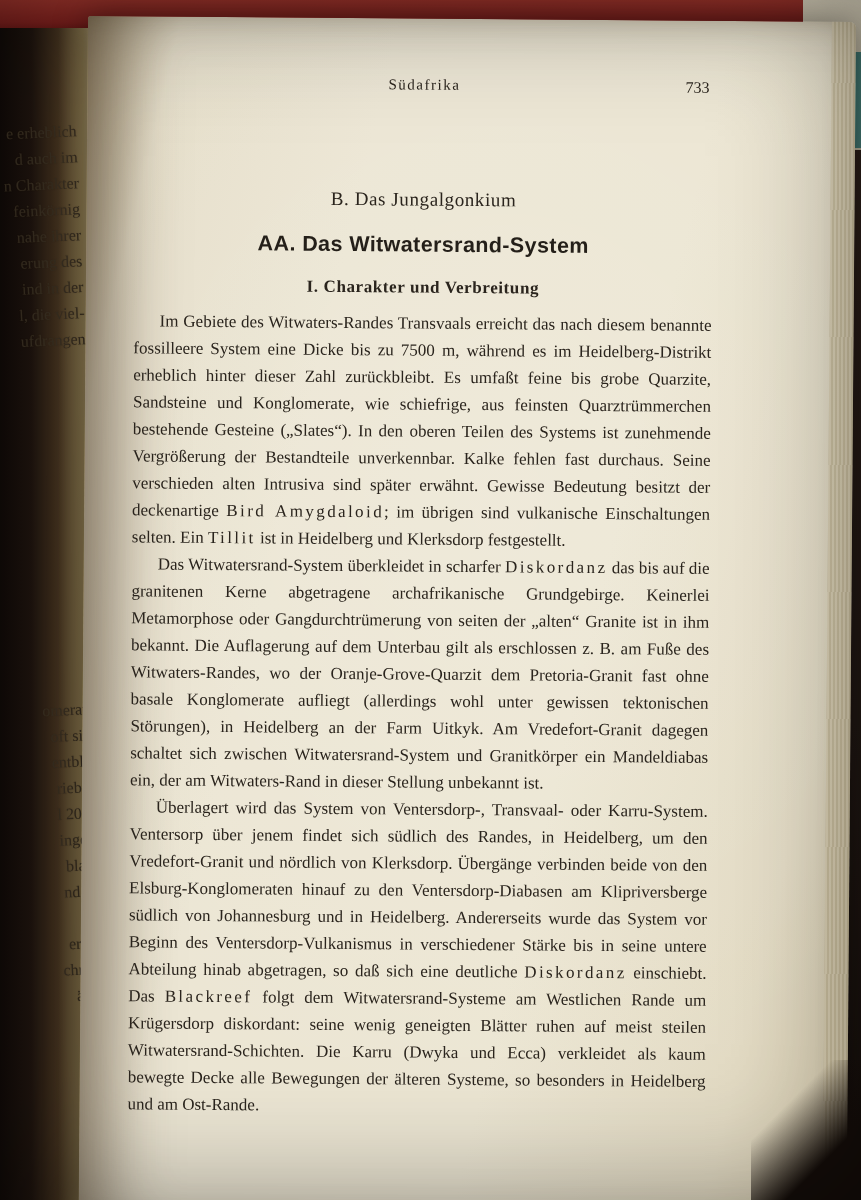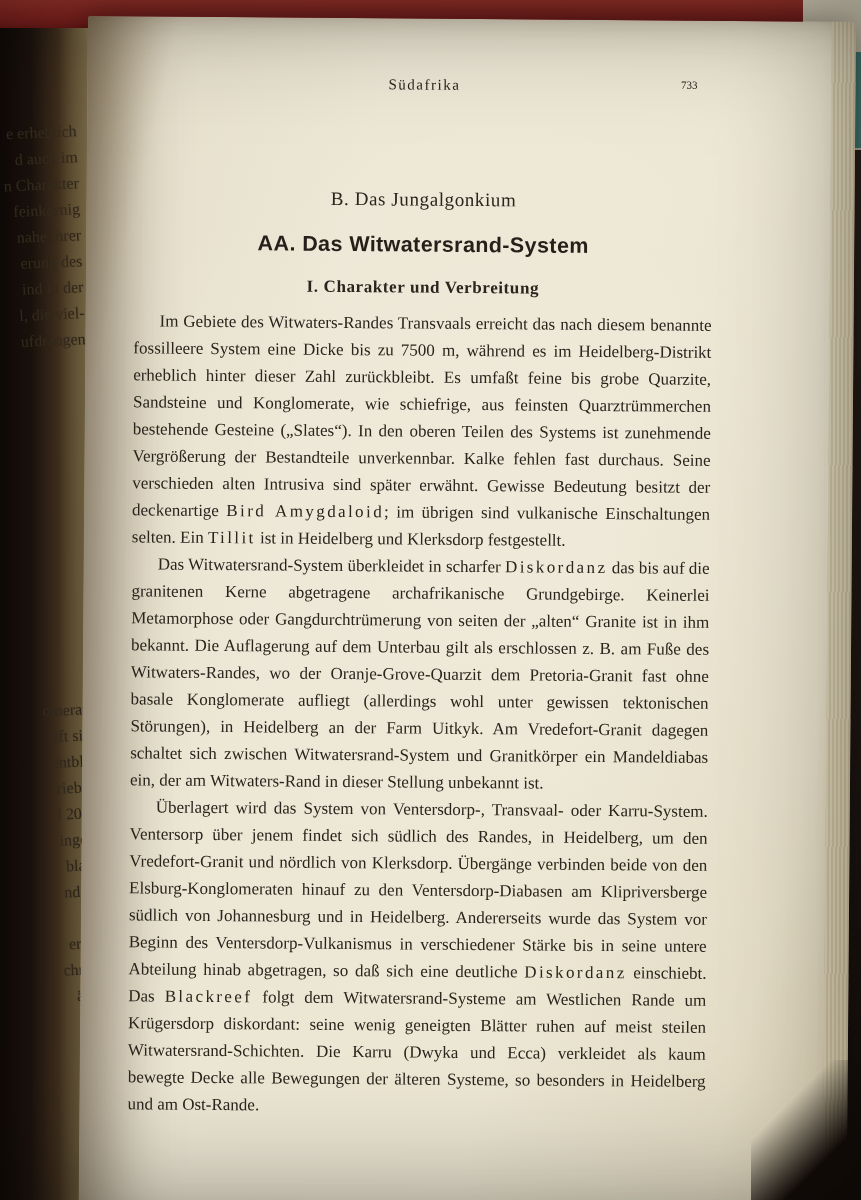--- a/index.html
+++ b/index.html
@@ -41,21 +41,21 @@
                0 0 34px rgba(0,0,0,.45);}
   
   .foredge{position:absolute;right:0;top:0;width:24px;height:100%;
     background:repeating-linear-gradient(90deg,#d8cdb0 0 2px,#c3b796 2px 4px);
     opacity:.75;border-radius:0 6px 0 0;}
 
   .content{position:absolute;left:48px;top:58px;width:578px;color:#2a241d;}
 
   .pagehead{position:relative;height:24px;margin-bottom:88px;}
   .runhead{display:block;text-align:center;font-size:15px;letter-spacing:1.5px;}
-  .pagenum{position:absolute;right:16px;top:0;font-size:11px;}
+  .pagenum{position:absolute;right:4px;top:0;font-size:16px;}
 
   .head-b{text-align:center;font-size:19px;letter-spacing:.6px;margin:0 0 22px 0;font-weight:normal;}
   .head-aa{text-align:center;font-family:"Liberation Sans","DejaVu Sans",sans-serif;
     font-size:21.5px;font-weight:bold;letter-spacing:.4px;margin:0 0 20px 0;color:#241f19;}
   .head-i{text-align:center;font-size:17px;font-weight:bold;letter-spacing:.6px;margin:0 0 12px 0;}
 
   .para{font-size:17px;line-height:27px;text-align:justify;text-indent:26px;margin:0;}
   .sperr{letter-spacing:2.4px;}
 
   

